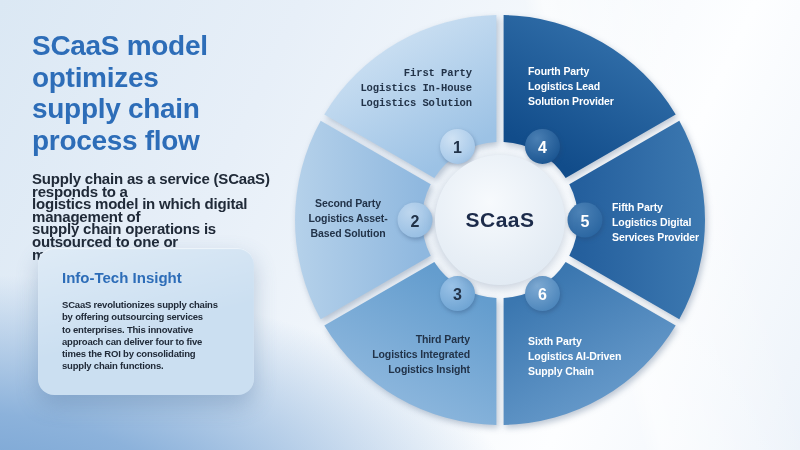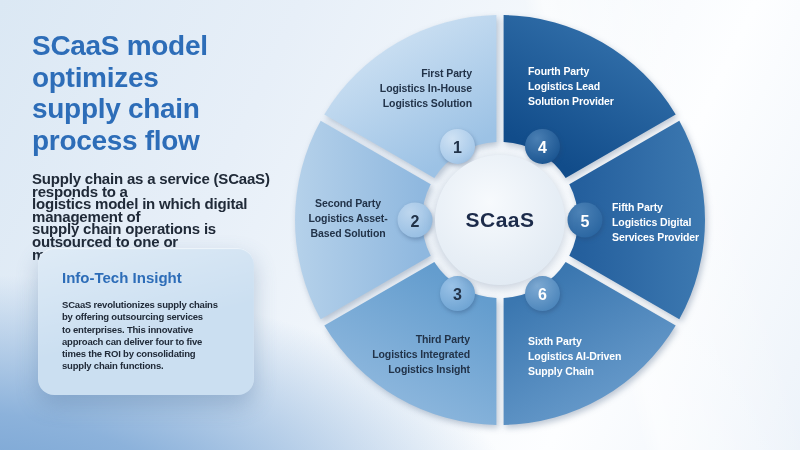--- a/index.html
+++ b/index.html
@@ -161,21 +161,21 @@
       <circle cx="585" cy="220" r="17.5" fill="url(#bgr4)" class="badge"></circle>
       <text x="585" y="221" fill="#ffffff" class="badge-num" text-anchor="middle" dominant-baseline="central">5</text>
       <path d="M503.6 297.91687878759006 L503.5999999999998 424.9683878065103 A205 205 0 0 0 675.7078308131786 325.60188535687905 L565.6779964136458 262.07613084741905 A78 78 0 0 1 503.6 297.91687878759006 Z" fill="url(#sg5)" class="seg"></path>
       <circle cx="542.5" cy="293.61215932167727" r="17.5" fill="url(#bgr5)" class="badge"></circle>
       <text x="542.5" y="294.61215932167727" fill="#ffffff" class="badge-num" text-anchor="middle" dominant-baseline="central">6</text>
       <circle cx="500" cy="220" r="65" fill="url(#cg)" class="hub"></circle>
     </svg>
 
   <div class="hub-label">SCaaS</div>
 
-  <div class="seg-label sl1" style="color: rgb(34, 51, 73);">First Party
+  <div class="seg-label sl1" style="color: rgb(34, 51, 73); font-family: Liberation Mono, monospace;">First Party
 Logistics In-House
 Logistics Solution</div>
   <div class="seg-label sl2" style="color: rgb(34, 51, 73);">Second Party
 Logistics Asset-
 Based Solution</div>
   <div class="seg-label sl3" style="color: rgb(34, 51, 73);">Third Party
 Logistics Integrated
 Logistics Insight</div>
   <div class="seg-label sl4" style="color: rgb(255, 255, 255);">Fourth Party
 Logistics Lead

